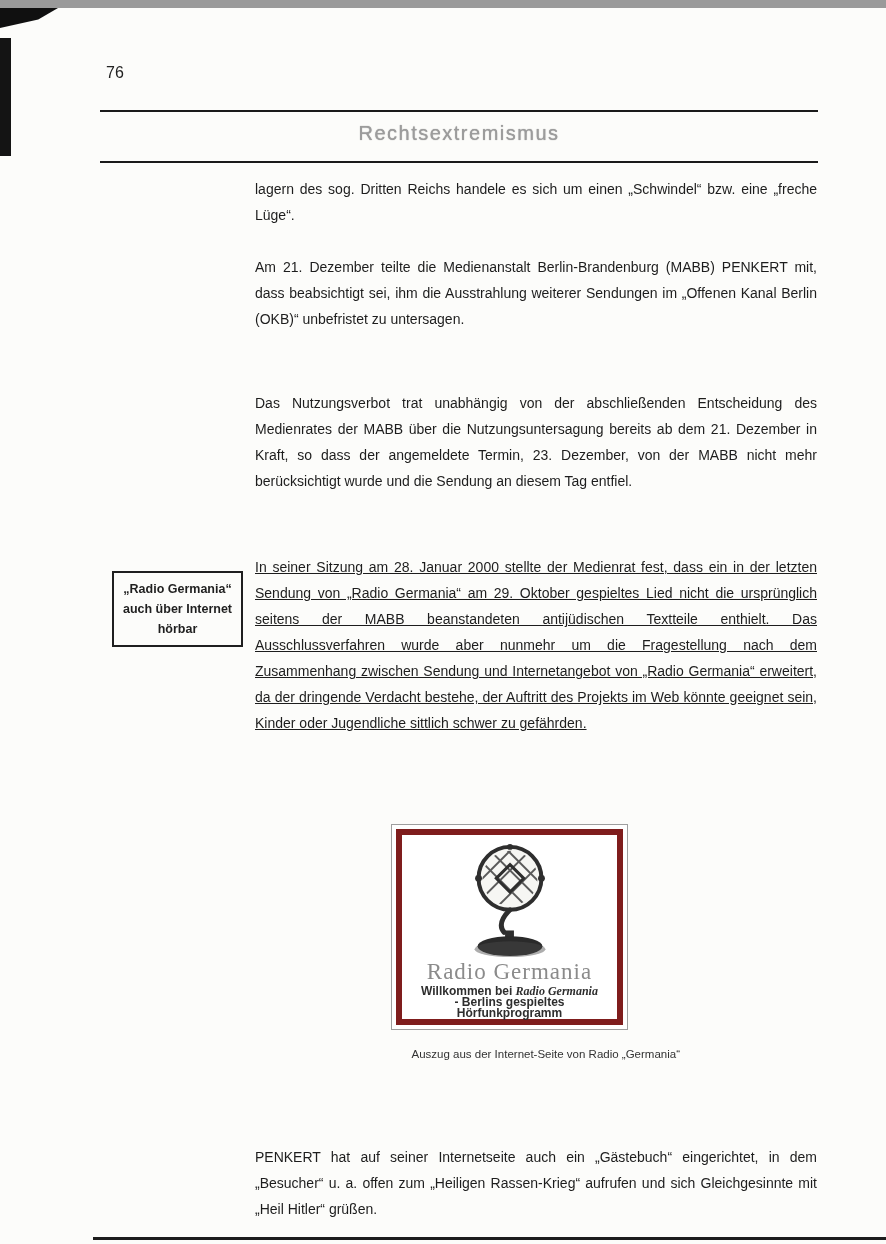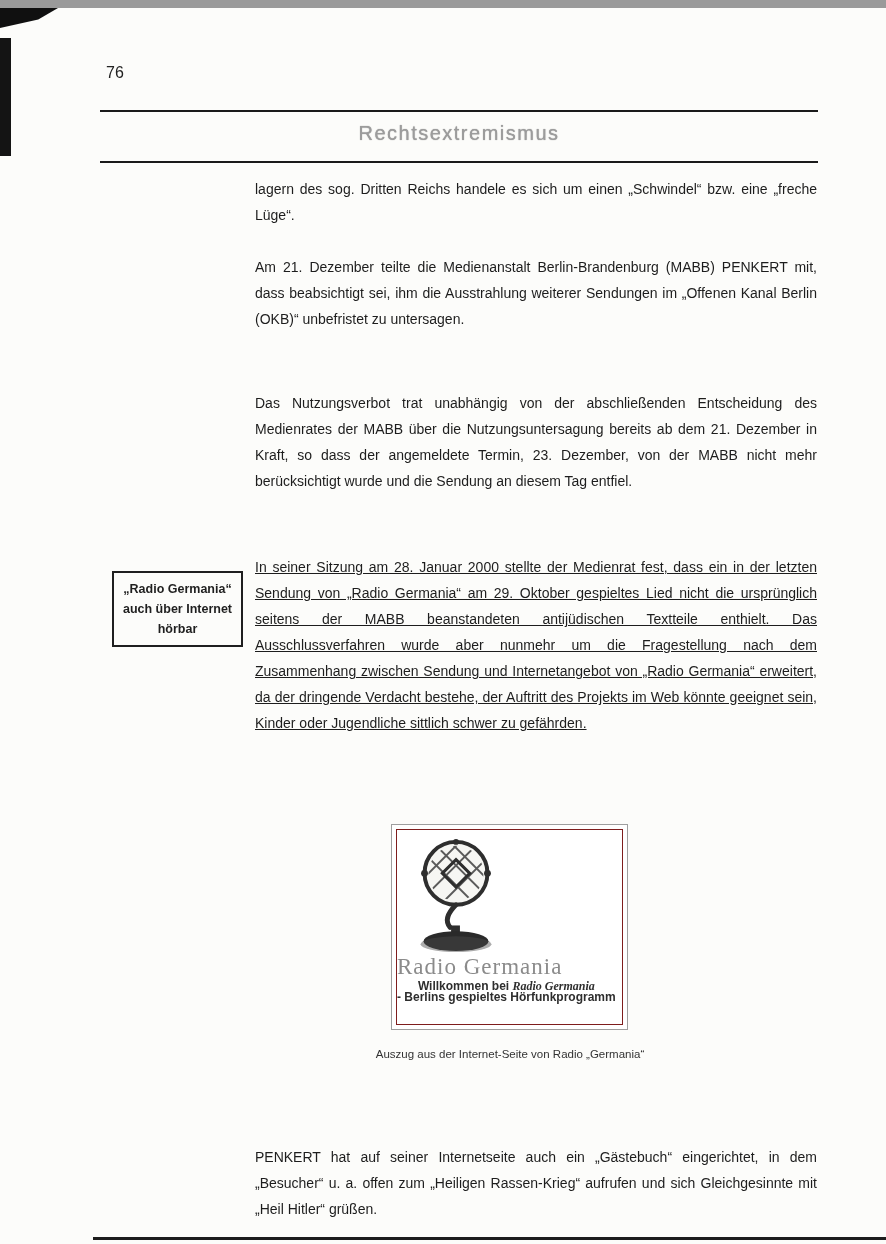--- a/index.html
+++ b/index.html
@@ -67,38 +67,38 @@
   }
 
   
   .figure {
     position: absolute; left: 391px; top: 816px;
     width: 237px; height: 206px;
     background: #ffffff; border: 1px solid #9e9e9e; padding: 4px;
   }
   .figure-inner {
     width: 100%; height: 100%;
-    border: 1px solid #7f1d1d;
-    display: flex; flex-direction: column; align-items: flex-start;
+    border: 6px solid #7f1d1d;
+    display: flex; flex-direction: column; align-items: center;
   }
   .mic-svg { margin-top: 3px; flex: 0 0 auto; }
   .logo-title {
     font-family: "Liberation Serif", serif;
     font-size: 23px; color: #8b8b8b; letter-spacing: 1px;
     margin-top: 0px; line-height: 24px;
   }
   .logo-sub {
     font-size: 12px; font-weight: bold; color: #2e2e2e;
     line-height: 11px; text-align: center; margin-top: 2px;
   }
   .logo-sub .em { font-style: italic; font-family: "Liberation Serif", serif; }
 
   .caption {
     position: absolute; left: 340px; top: 1040px; width: 340px;
-    text-align: center; font-size: 11.5px; color: #333;
+    text-align: right; font-size: 11.5px; color: #333;
   }
 </style>
 </head>
 <body>
 
 <div class="page">
 
   <div class="corner-wedge"></div>
   <div class="edge-bar"></div>
   <div class="bottom-line"></div>

